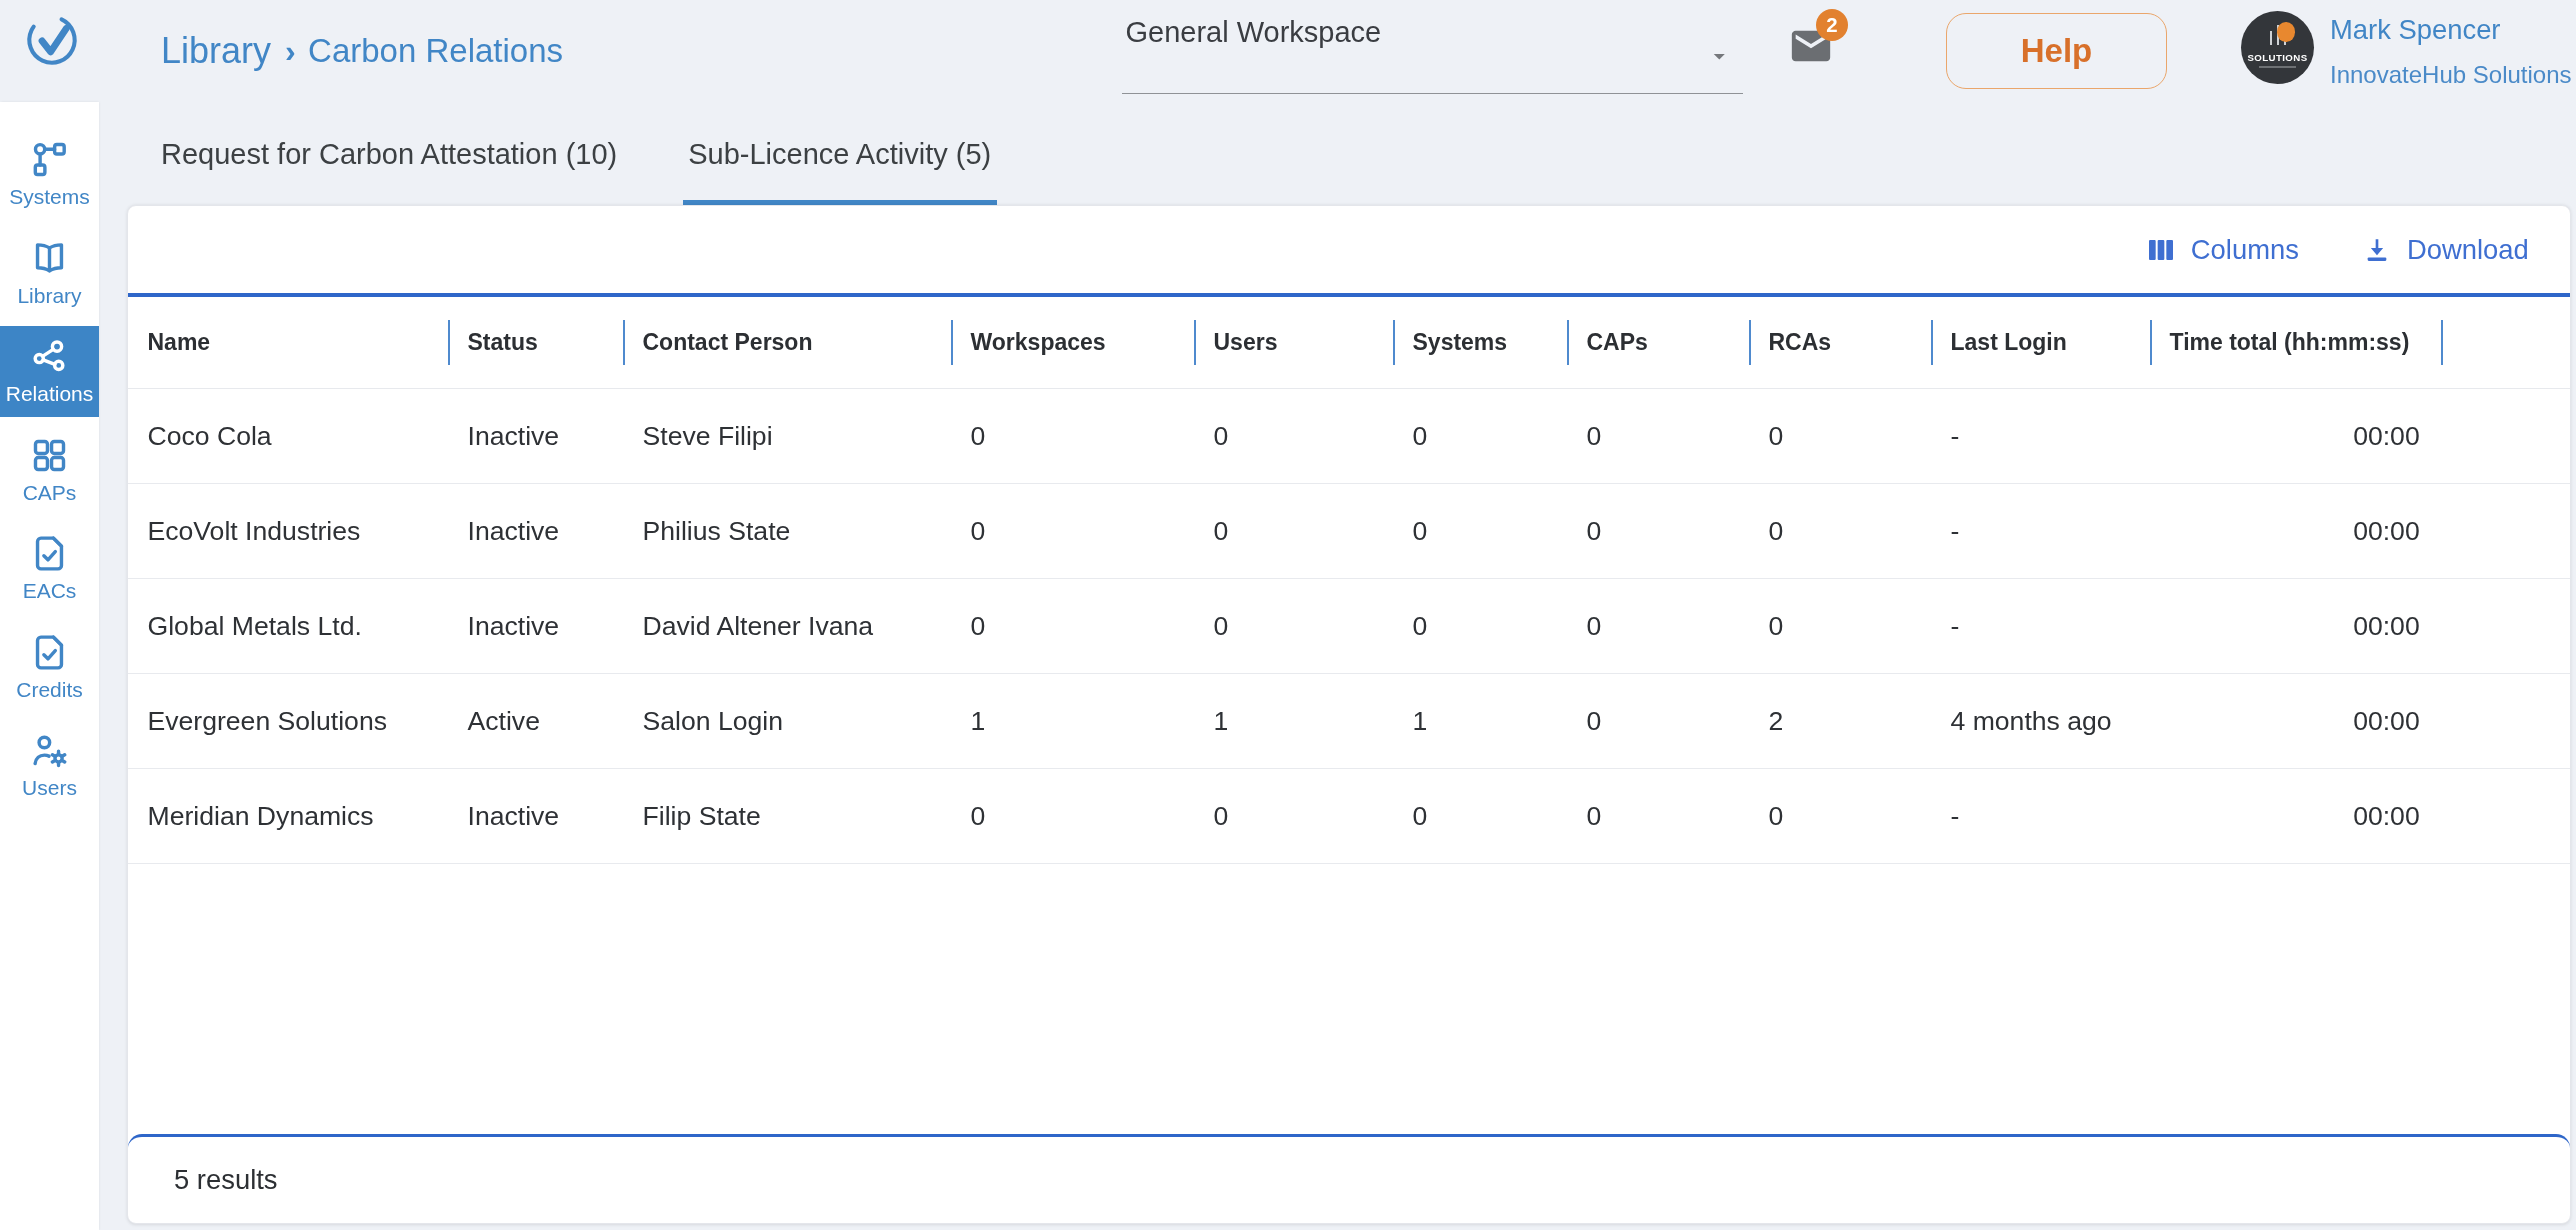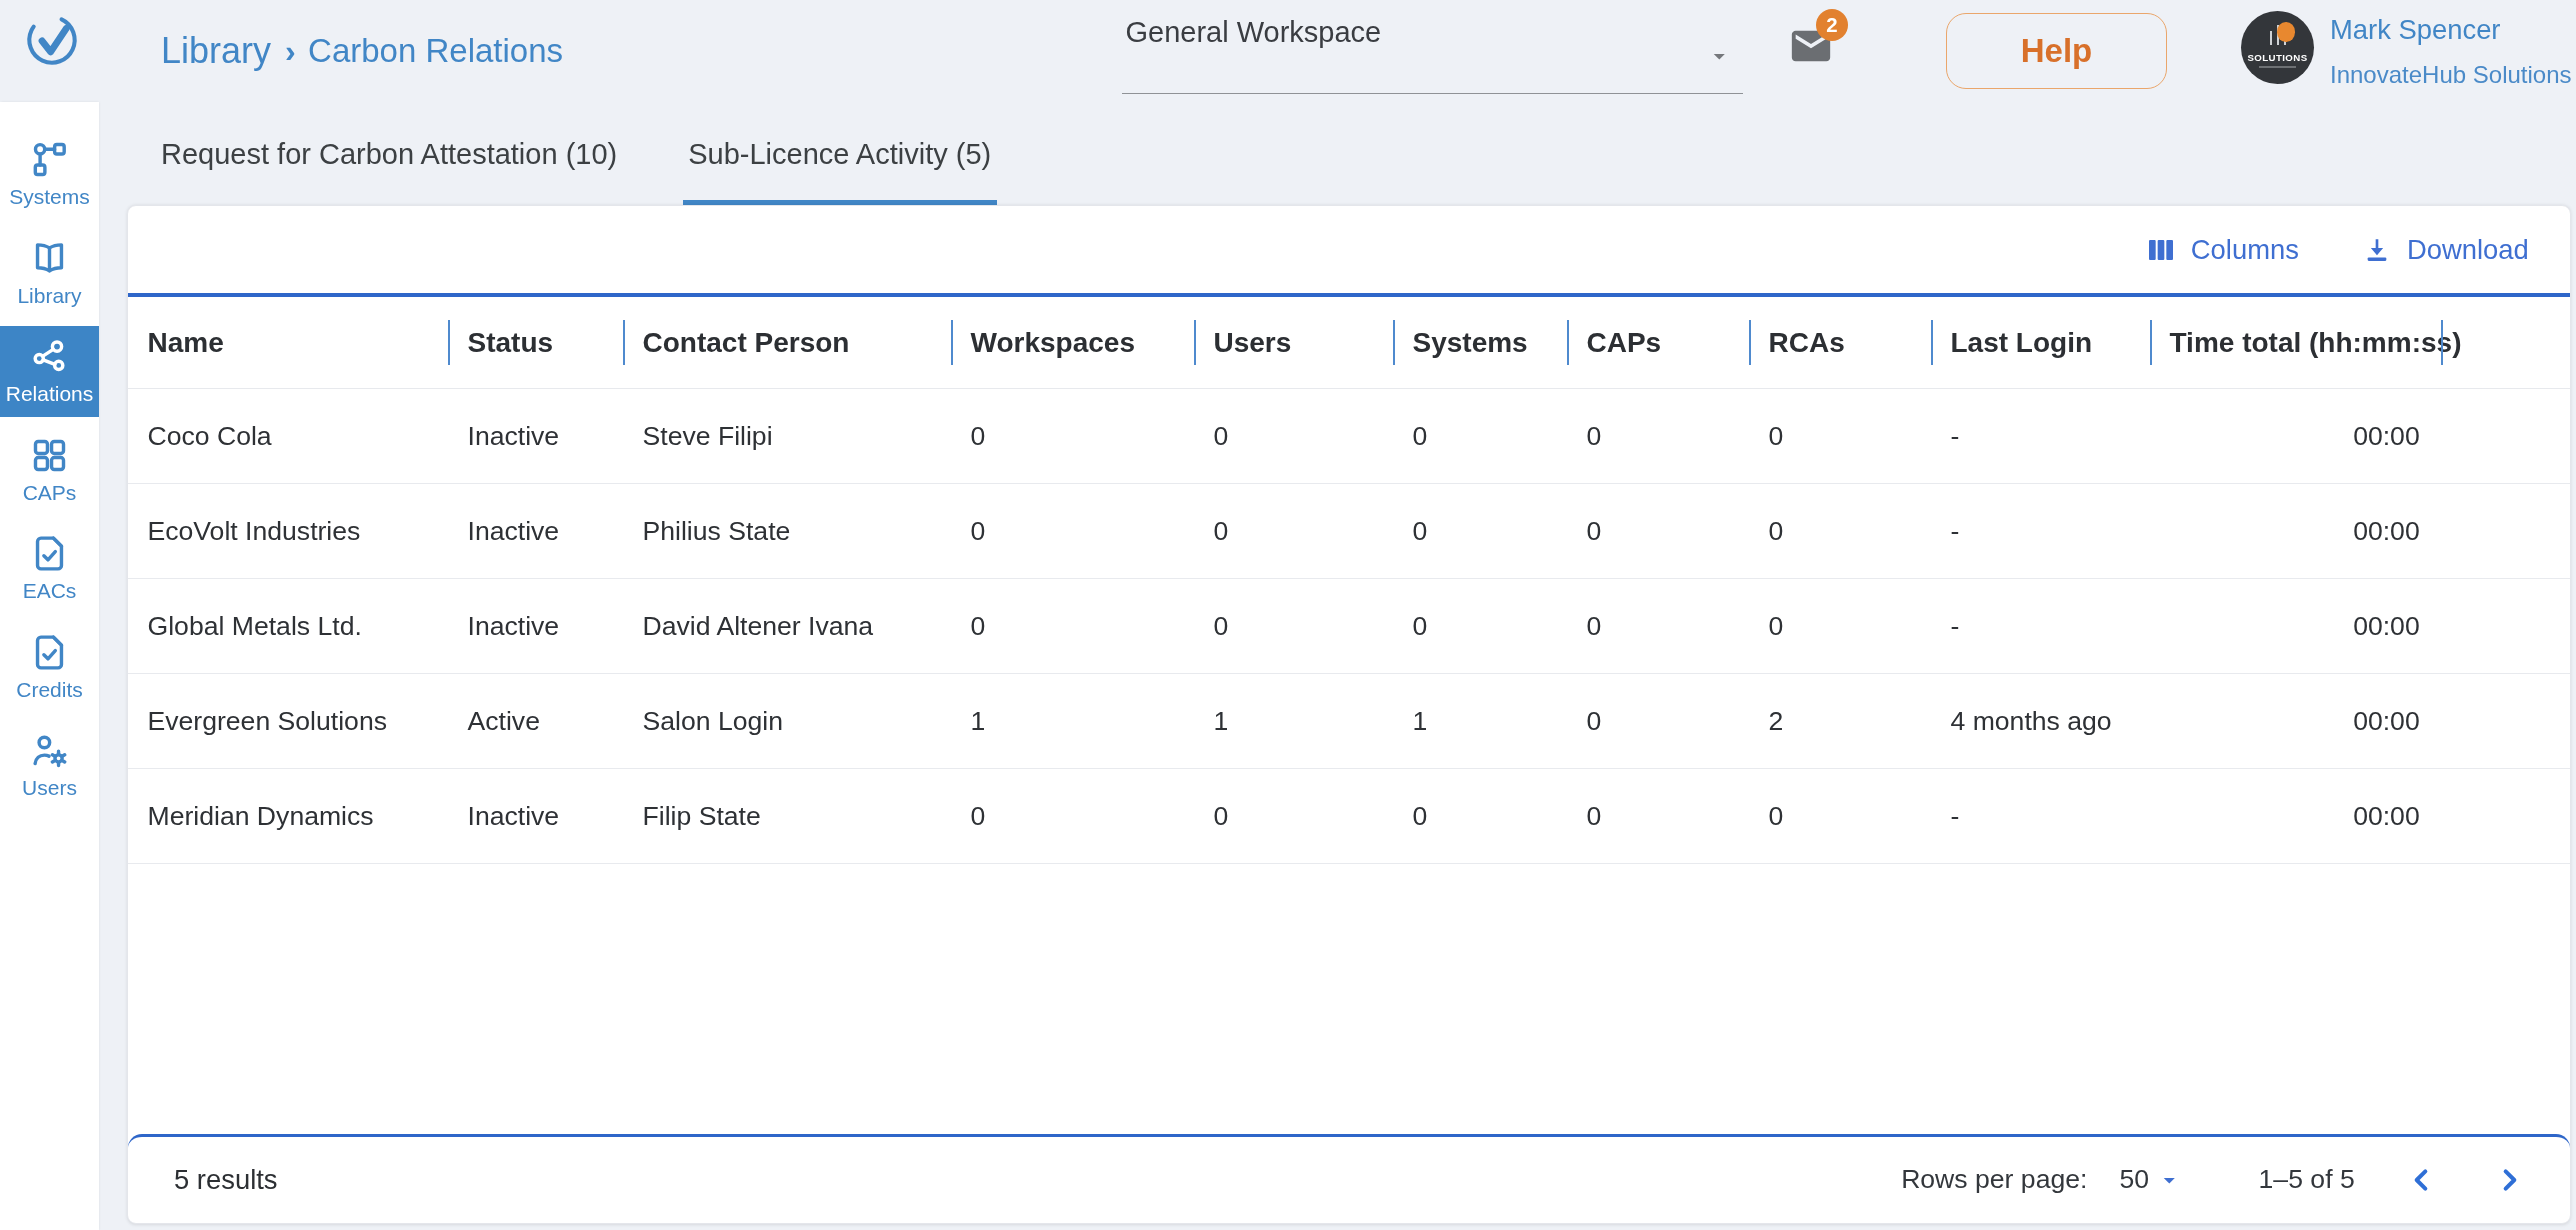--- a/index.html
+++ b/index.html
@@ -76,21 +76,21 @@
     gap: 62px; padding-right: 41px; }
   .tool-btn { display: flex; align-items: center; gap: 14px; color: #3f6fd1;
     font-size: 27.4px; cursor: pointer; background: none; border: none; font-family: inherit; }
   .tool-btn svg { width: 32px; height: 32px; }
 
   .grid-cols { display: grid;
     grid-template-columns: 320px 175px 328px 243px 199px 174px 182px 182px 219px minmax(0,1fr); }
   .thead { flex: none; height: 96px; border-top: 4.4px solid #2e66c9; border-bottom: 1.8px solid #e7e9ed;
     align-items: center; }
   .th { position: relative; height: 100%; display: flex; align-items: center; padding-left: 19.5px;
-    font-size: 28px; font-weight: bold; color: #2c2f33; cursor: pointer; }
+    font-size: 23px; font-weight: bold; color: #2c2f33; cursor: pointer; }
   .th::before { content: ""; position: absolute; left: 0; top: 23px; bottom: 23px; width: 1.8px; background: #4f8ace; }
   .th:first-child::before { display: none; }
   .th:last-child::after { content: ""; position: absolute; right: 127px; top: 23px; bottom: 23px; width: 1.8px; background: #4f8ace; }
 
   .trow { flex: none; height: 95px; border-bottom: 1.8px solid #e8eaee; align-items: center; cursor: pointer; }
   .td { padding-left: 19.5px; font-size: 26.6px; color: #2e3135; white-space: nowrap; overflow: hidden; }
   .td.time { text-align: right; padding-right: 150px; padding-left: 0; }
 
   .spacer { flex: 1; }
 
@@ -322,37 +322,15 @@
         <div class="td">0</div>
         <div class="td">-</div>
         <div class="td time">00:00</div>
       </div>
     </div>
 
   <div class="spacer"></div>
 
   <div class="card-footer">
     <span class="results">5 results</span>
-    <div class="pager">
-      <span class="rpp-label">Rows per page:</span>
-      <span class="rpp-select">
-        <span class="rpp-value">50</span>
-        <span class="rpp-caret">
-          <svg viewBox="0 0 24 24" fill="currentColor">
-              <path d="M7 10l5 5 5-5z"></path>
-            </svg>
-        </span>
-      </span>
-      <span class="range">1–5 of 5</span>
-      <button class="pg-btn">
-        <svg viewBox="0 0 24 24" fill="none" stroke="currentColor" stroke-width="3" stroke-linecap="round" stroke-linejoin="round">
-            <path d="M14.5 5.5L8 12l6.5 6.5"></path>
-          </svg>
-      </button>
-      <button class="pg-btn">
-        <svg viewBox="0 0 24 24" fill="none" stroke="currentColor" stroke-width="3" stroke-linecap="round" stroke-linejoin="round">
-            <path d="M9.5 5.5L16 12l-6.5 6.5"></path>
-          </svg>
-      </button>
-    </div>
   </div>
 </div>
 
 
 </body></html>

